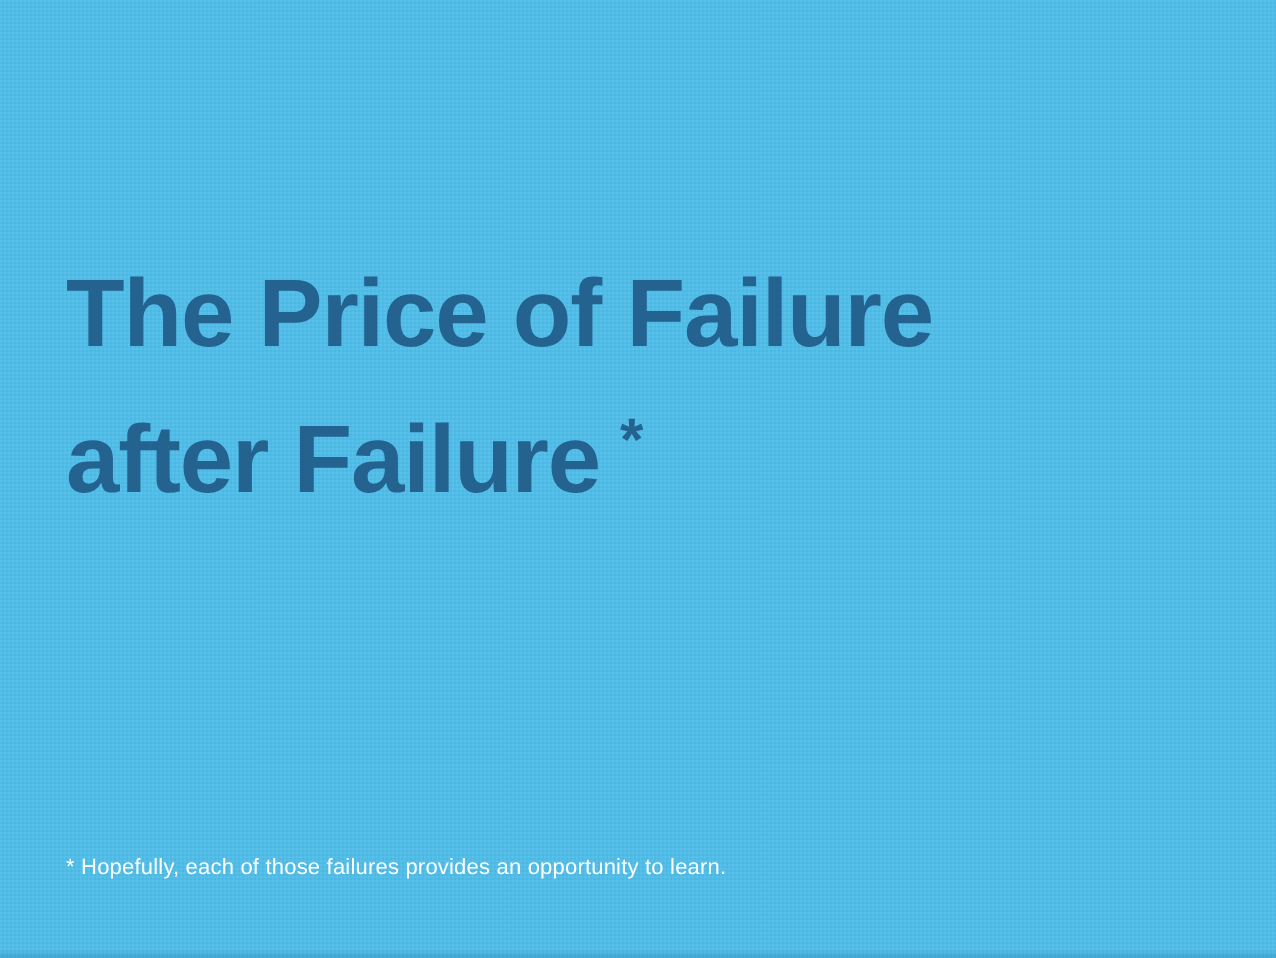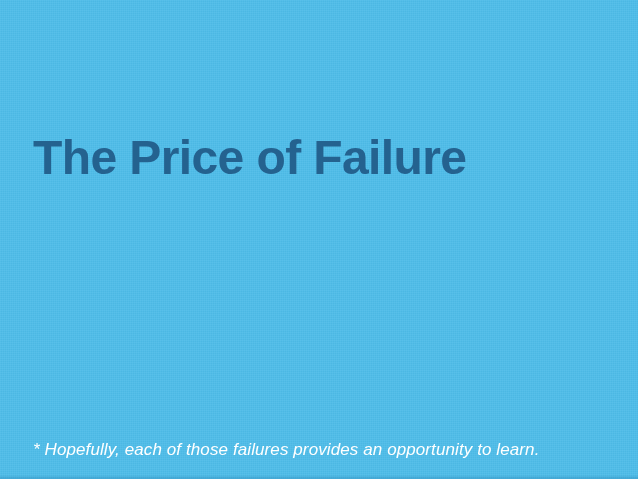--- a/index.html
+++ b/index.html
@@ -68,36 +68,38 @@
   #headline .asterisk {
     font-size: 30px;
     vertical-align: 16px;
     margin-left: 10px;
     letter-spacing: 0;
   }
 
   #footnote {
     position: absolute;
     left: 33px;
-    top: 441px;
+    top: 425px;
     color: #ffffff;
-    font-size: 17px;
+    font-size: 11px;
     font-weight: normal;
     line-height: 18px;
     letter-spacing: 0.1px;
     white-space: nowrap;
-    font-style: italic;
   }
 </style>
 </head>
 <body>
 
 <div id="slide">
 
   <div id="headline">
     <span class="hl-line">The Price of Failure</span>
+    <span class="hl-line">
+      <span>after Failure</span><span class="asterisk">*</span>
+    </span>
   </div>
 
   <div id="footnote">* Hopefully, each of those failures provides an opportunity to learn.</div>
 
   <div id="bottom-edge"></div>
 
 </div>
 
 </body></html>

